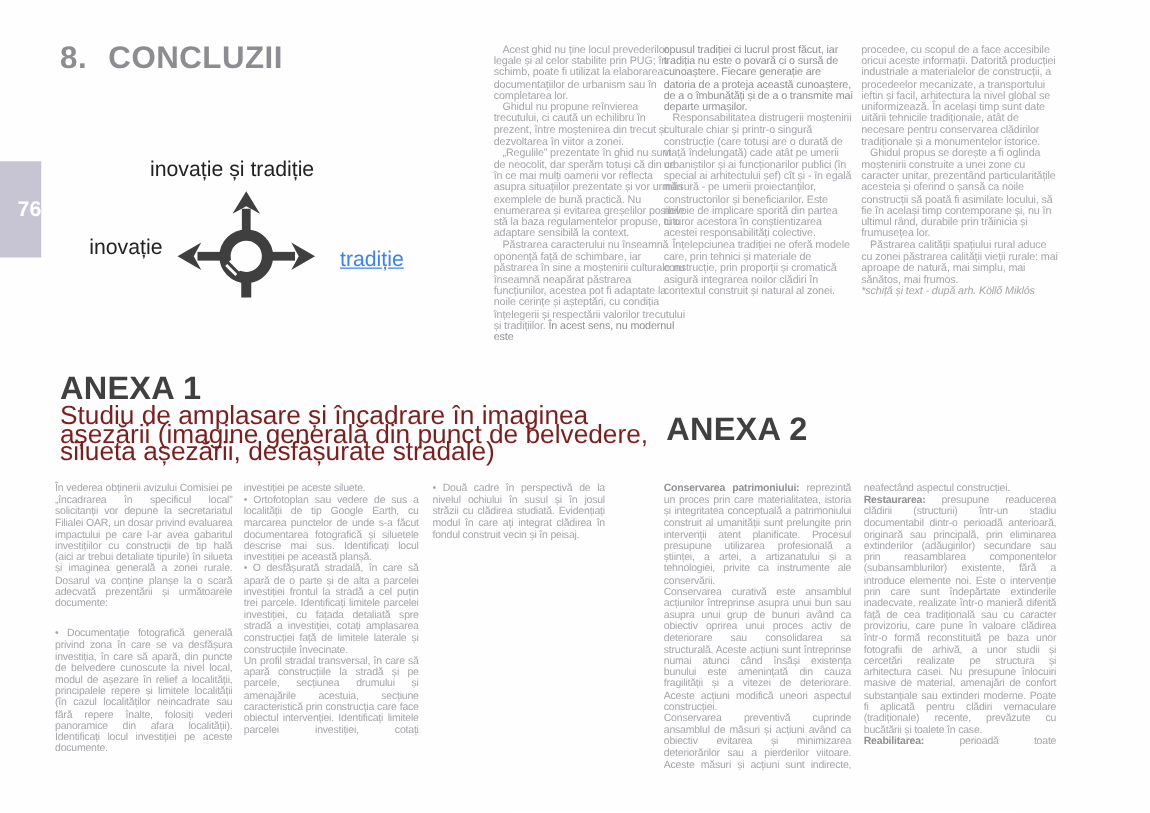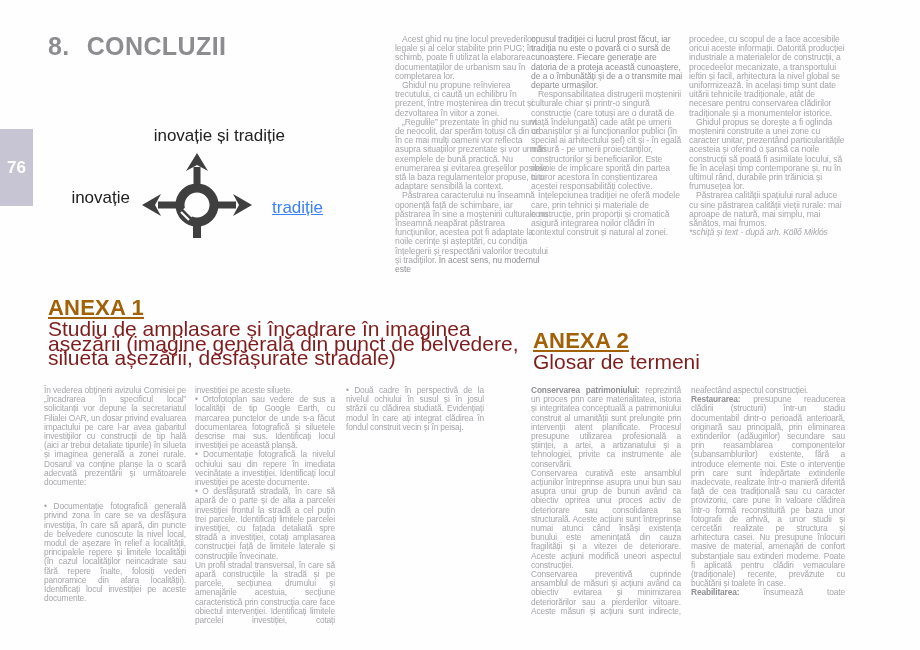--- a/index.html
+++ b/index.html
@@ -5,32 +5,32 @@
   html,body { margin:0; padding:0; background:#ffffff; }
   #page {
     position:relative; width:920px; height:650px; overflow:hidden;
     background:#fefefe; font-family:"Liberation Sans", sans-serif;
   }
 
   
   .badge {
     position:absolute; left:0; top:129px; width:33px; height:77px;
     background:#c7c5d3; color:#ffffff; font-weight:bold; font-size:17px;
-    display:flex; align-items:center; justify-content:center;
+    display:flex; align-items:center; justify-content:flex-end;
   }
 
   
   .sec-heading {
     position:absolute; left:48px; top:32px; margin:0;
     font-size:25px; font-weight:bold; color:#8d8d91; letter-spacing:.4px;
   }
   .sec-heading .sec-title { margin-left:17px; }
 
   
-  .diag-top  { position:absolute; left:120px; top:126px; width:165px; text-align:right; font-size:17px; color:#222; }
+  .diag-top  { position:absolute; left:120px; top:126px; width:165px; text-align:left; font-size:17px; color:#222; }
   .diag-left { position:absolute; left:48px;  top:188px; width:82px;  text-align:right;  font-size:17px; color:#222; }
   .diag-right{ position:absolute; left:272px; top:198px; font-size:17px; color:#3b82f6;text-decoration:underline; }
   .diag-icon { position:absolute; left:139px; top:150px; }
 
   
   .tcol {
     position:absolute; top:35px; font-size:8.6px; line-height:9.2px;
     color:#a5a5ab; letter-spacing:-.1px; text-align:left;
   }
   .tcol p { margin:0; text-indent:7px; }
@@ -38,21 +38,21 @@
   .tcol1 { left:380px; width:153px;margin-left:15px; }
   .tcol2 { left:531px; width:153px; }
   .tcol3 { left:689px; width:158px; }
   .emph  { font-weight:normal; color:#8f8f94; }
   .credit{ font-style:italic; margin-top:14px; text-indent:0 !important; }
 
   
   .annex-head { position:absolute; }
   .annex-head.a1 { left:48px;  top:297px; width:500px; }
   .annex-head.a2 { left:533px; top:330px; width:330px; }
-  .annex-title { margin:0; font-size:22px; font-weight:bold; color:#a16207; line-height:1; letter-spacing:.2px;text-decoration:underline; }
+  .annex-title { margin:0; font-size:26px; font-weight:bold; color:#404040; line-height:1; letter-spacing:.2px; }
   .annex-sub   { margin:3px 0 0 0; font-size:21px; font-weight:normal; color:#7f1d1d; line-height:14.6px; white-space:pre-line; }
 
   
   .bcol {
     position:absolute; top:386px; font-size:8.4px; line-height:9.2px;
     color:#a5a5ab; letter-spacing:-.15px; text-align:justify;
   }
   .bcol p { margin:0; }
   .bcol p.gap  { margin-top:15px; }
   .bcol p.cont { text-align-last:justify; }
@@ -107,63 +107,61 @@
 
     <div class="tcol tcol2">
       <p class="noind emph">opusul tradiției ci lucrul prost făcut, iar tradiția nu este o povară ci o sursă de cunoaștere. Fiecare generație are datoria de a proteja această cunoaștere, de a o îmbunătăți și de a o transmite mai departe urmașilor.</p>
       <p>Responsabilitatea distrugerii moștenirii culturale chiar și printr-o singură construcție (care totuși are o durată de viață îndelungată) cade atât pe umerii urbaniștilor și ai funcționarilor publici (în special ai arhitectului șef) cît și - în egală măsură - pe umerii proiectanților, constructorilor și beneficiarilor. Este nevoie de implicare sporită din partea tuturor acestora în conștientizarea acestei responsabilități colective.</p>
       <p>Înțelepciunea tradiției ne oferă modele care, prin tehnici și materiale de construcție, prin proporții și cromatică asigură integrarea noilor clădiri în contextul construit și natural al zonei.</p>
     </div>
 
     <div class="tcol tcol3">
       <p class="noind">procedee, cu scopul de a face accesibile oricui aceste informații. Datorită producției industriale a materialelor de construcții, a procedeelor mecanizate, a transportului ieftin și facil, arhitectura la nivel global se uniformizează. În același timp sunt date uitării tehnicile tradiționale, atât de necesare pentru conservarea clădirilor tradiționale și a monumentelor istorice.</p>
       <p>Ghidul propus se dorește a fi oglinda moștenirii construite a unei zone cu caracter unitar, prezentând particularitățile acesteia și oferind o șansă ca noile construcții să poată fi asimilate locului, să fie în același timp contemporane și, nu în ultimul rând, durabile prin trăinicia și frumusețea lor.</p>
-      <p>Păstrarea calității spațiului rural aduce cu sine păstrarea calității vieții rurale: mai aproape de natură, mai simplu, mai sănătos, mai frumos.</p>
+      <p>Păstrarea calității spațiului rural aduce cu zonei păstrarea calității vieții rurale: mai aproape de natură, mai simplu, mai sănătos, mai frumos.</p>
       <p class="credit">*schiță și text - după arh. Köllő Miklós</p>
     </div>
   </section>
 
   <section>
     <header class="annex-head a1">
       <h2 class="annex-title">ANEXA 1</h2>
       <p class="annex-sub">Studiu de amplasare și încadrare în imaginea
 așezării (imagine generală din punct de belvedere,
 silueta așezării, desfășurate stradale)</p>
     </header>
 
     <div class="bcol bcolA">
       <p class="cont">În vederea obținerii avizului Comisiei pe „încadrarea în specificul local” solicitanții vor depune la secretariatul Filialei OAR, un dosar privind evaluarea impactului pe care l-ar avea gabaritul investițiilor cu construcții de tip hală (aici ar trebui detaliate tipurile) în silueta și imaginea generală a zonei rurale. Dosarul va conține planșe la o scară adecvată prezentării și următoarele documente:</p>
       <p class="gap cont">•  Documentație fotografică generală privind zona în care se va desfășura investiția, în care să apară, din puncte de belvedere cunoscute la nivel local, modul de așezare în relief a localității, principalele repere și limitele localității (în cazul localităților neincadrate sau fără repere înalte, folosiți vederi panoramice din afara localității). Identificați locul investiției pe aceste documente.</p>
     </div>
 
     <div class="bcol bcolB">
       <p>investiției pe aceste siluete.</p>
       <p>•  Ortofotoplan sau vedere de sus a localității de tip Google Earth, cu marcarea punctelor de unde s-a făcut documentarea fotografică și siluetele descrise mai sus. Identificați locul investiției pe această planșă.</p>
-      <p>•  Documentație fotografică la nivelul ochiului sau din repere în imediata vecinătate a investiției. Identificați locul investiției pe aceste documente.</p>
       <p>•  O desfășurată stradală, în care să apară de o parte și de alta a parcelei investiției frontul la stradă a cel puțin trei parcele. Identificați limitele parcelei investiției, cu fațada detaliată spre stradă a investiției, cotați amplasarea construcției față de limitele laterale și construcțiile învecinate.</p>
       <p class="cont">Un profil stradal transversal, în care să apară construcțiile la stradă și pe parcele, secțiunea drumului și amenajările acestuia, secțiune caracteristică prin construcția care face obiectul intervenției. Identificați limitele parcelei investiției, cotați</p>
     </div>
 
     <div class="bcol bcolC">
       <p>•  Două cadre în perspectivă de la nivelul ochiului în susul și în josul străzii cu clădirea studiată. Evidențiați modul în care ați integrat clădirea în fondul construit vecin și în peisaj.</p>
     </div>
   </section>
 
   <section>
     <header class="annex-head a2">
       <h2 class="annex-title">ANEXA 2</h2>
-      <p class="annex-sub">Glosar de termeni</p>
     </header>
 
     <div class="bcol bcolD">
       <p><b>Conservarea patrimoniului:</b> <span>reprezintă un proces prin care materialitatea, istoria și integritatea conceptuală a patrimoniului construit al umanității sunt prelungite prin intervenții atent planificate. Procesul presupune utilizarea profesională a științei, a artei, a artizanatului și a tehnologiei, privite ca instrumente ale conservării.</span></p>
       <p>Conservarea curativă este ansamblul acțiunilor întreprinse asupra unui bun sau asupra unui grup de bunuri având ca obiectiv oprirea unui proces activ de deteriorare sau consolidarea sa structurală. Aceste acțiuni sunt întreprinse numai atunci când însăși existența bunului este amenințată din cauza fragilității și a vitezei de deteriorare. Aceste acțiuni modifică uneori aspectul construcției.</p>
       <p class="cont">Conservarea preventivă cuprinde ansamblul de măsuri și acțiuni având ca obiectiv evitarea și minimizarea deteriorărilor sau a pierderilor viitoare. Aceste măsuri și acțiuni sunt indirecte,</p>
     </div>
 
     <div class="bcol bcolE">
       <p>neafectând aspectul construcției.</p>
       <p><b>Restaurarea:</b> <span>presupune readucerea clădirii (structurii) într-un stadiu documentabil dintr-o perioadă anterioară, originară sau principală, prin eliminarea extinderilor (adăugirilor) secundare sau prin reasamblarea componentelor (subansamblurilor) existente, fără a introduce elemente noi. Este o intervenție prin care sunt îndepărtate extinderile inadecvate, realizate într-o manieră diferită față de cea tradițională sau cu caracter provizoriu, care pune în valoare clădirea într-o formă reconstituită pe baza unor fotografii de arhivă, a unor studii și cercetări realizate pe structura și arhitectura casei. Nu presupune înlocuiri masive de material, amenajări de confort substanțiale sau extinderi moderne. Poate fi aplicată pentru clădiri vernaculare (tradiționale) recente, prevăzute cu bucătării și toalete în case.</span></p>
-      <p class="cont"><b>Reabilitarea:</b> <span>însumează toate</span></p>
+      <p class="cont"><b>Reabilitarea:</b> <span>perioadă toate</span></p>
     </div>
   </section>
 
 </div>
 
 </body></html>

